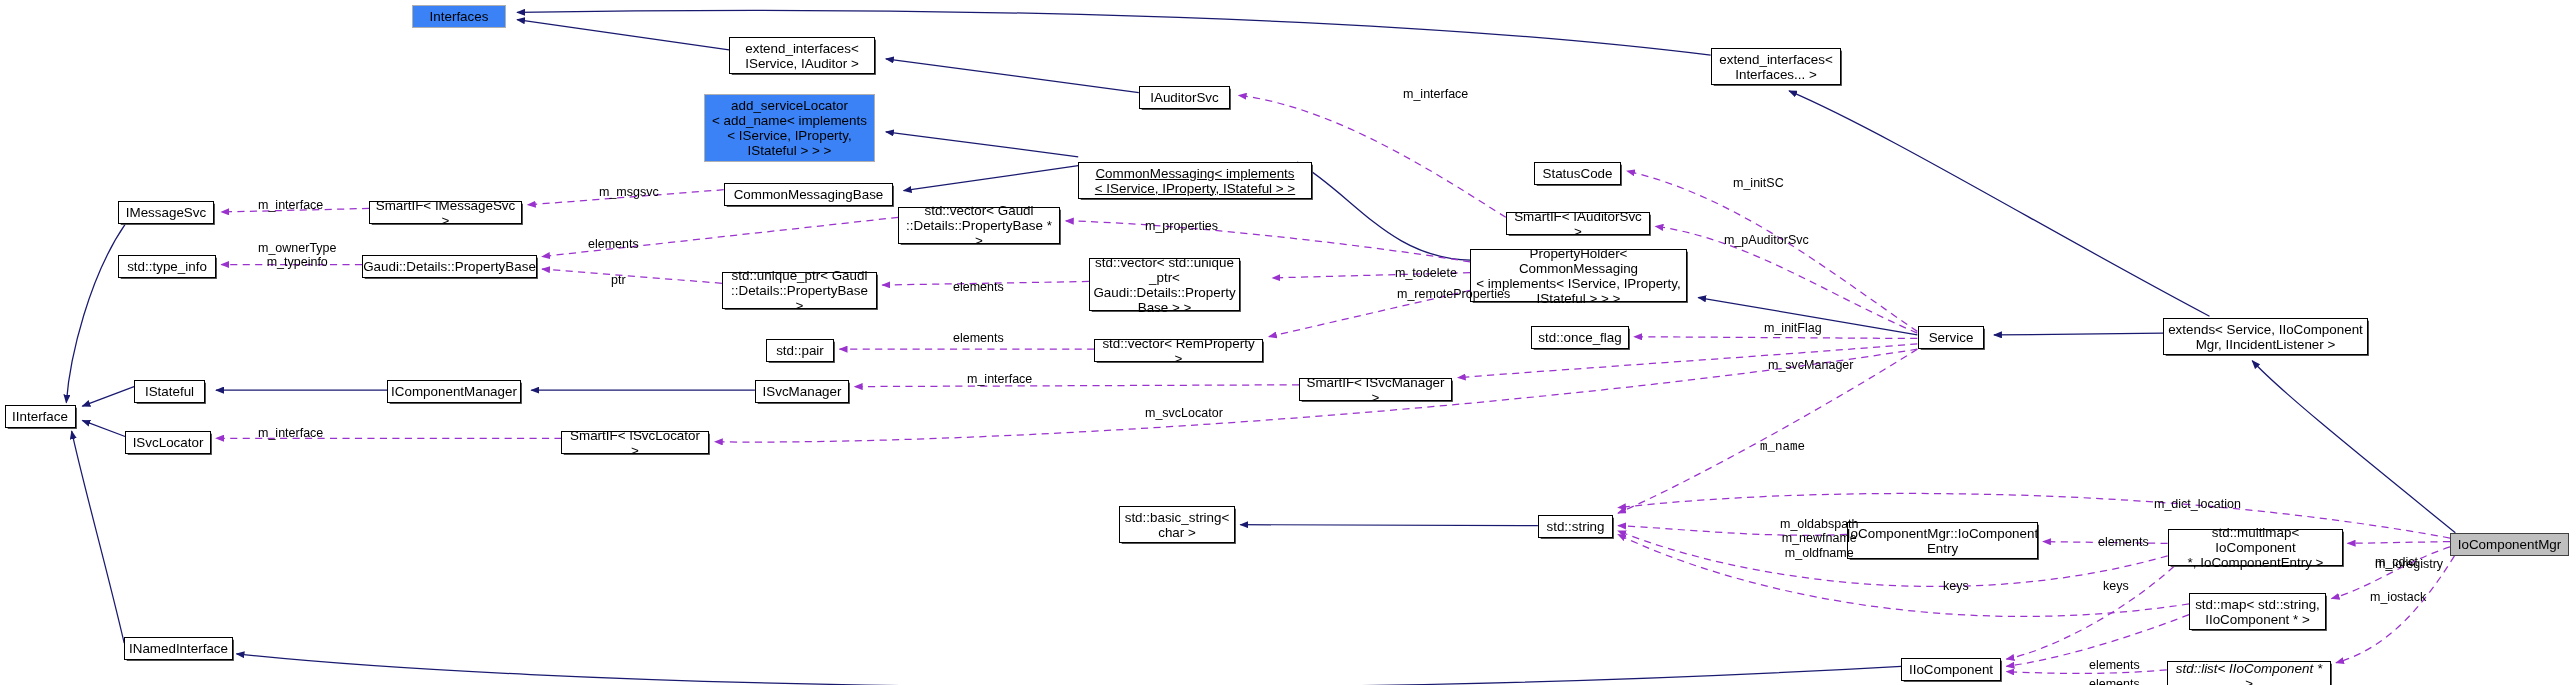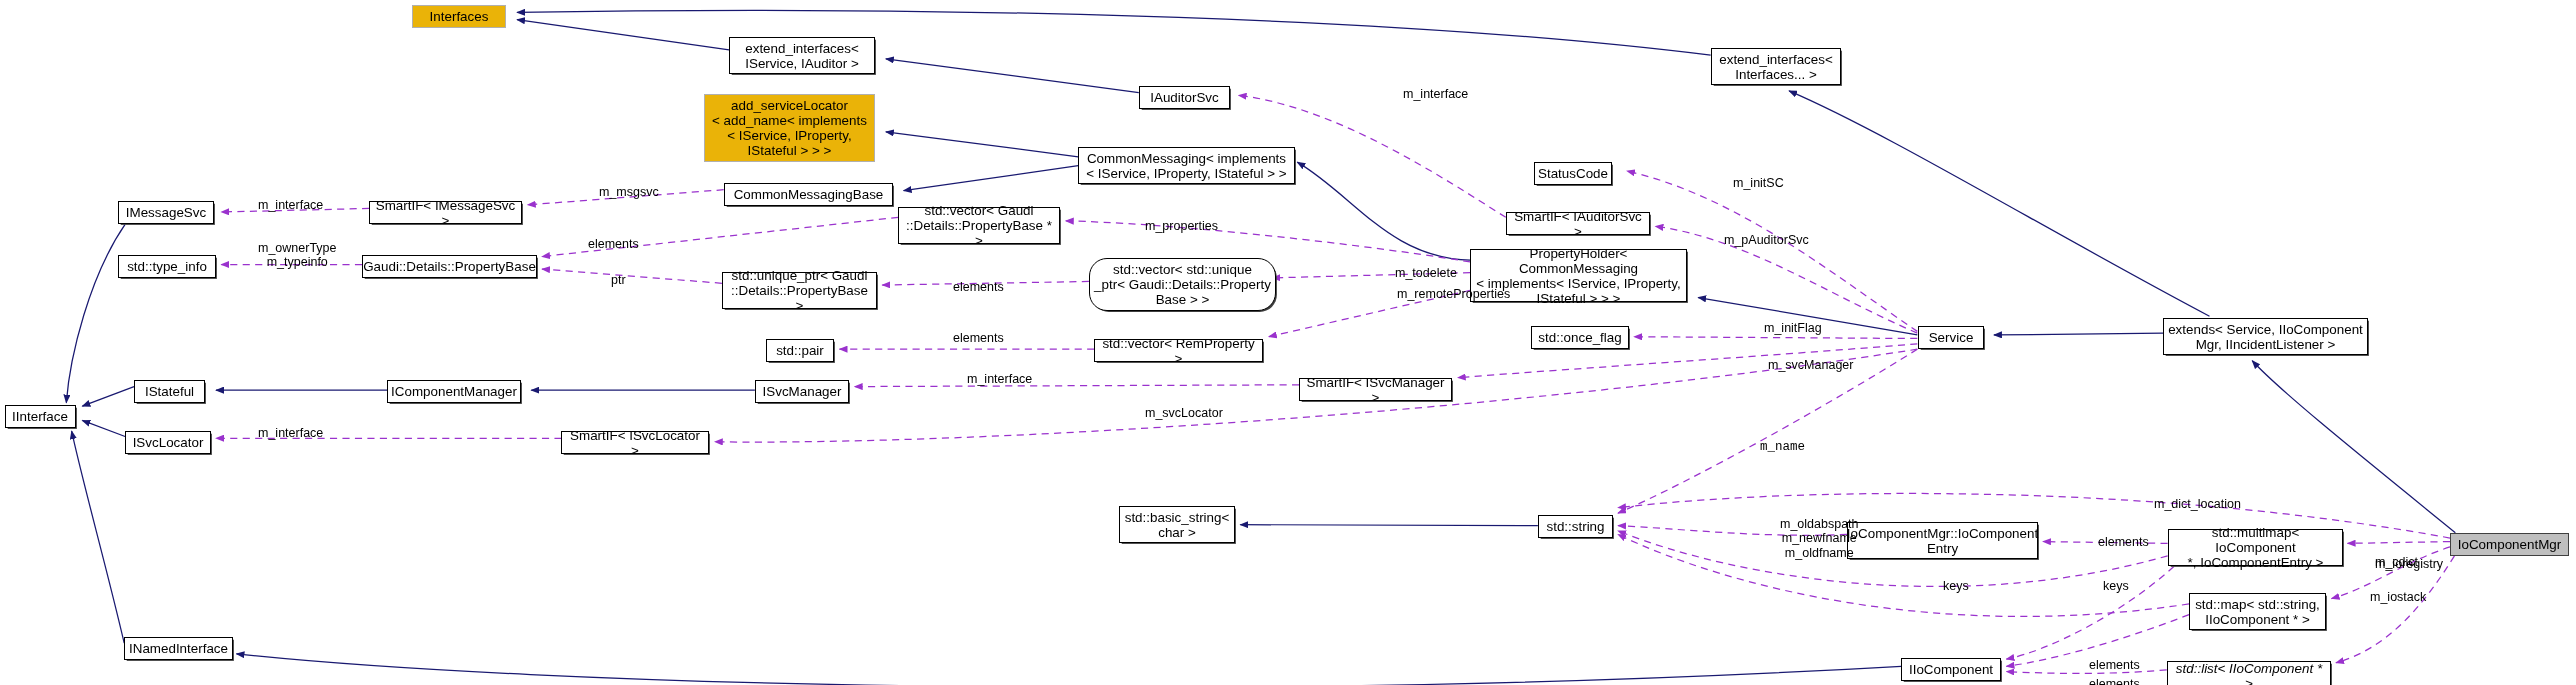--- a/index.html
+++ b/index.html
@@ -24,21 +24,21 @@
     text-align:center;
     font-size:13.4px;
     line-height:15px;
     color:#000000;
     white-space:pre-line;
     padding:0.9px 3.6px;
     z-index:5;
   }
   
   .node.bold{border:0.9px solid #000; box-shadow:1.8px 1.8px 0 -0.9px #404040;}
-  .node.light{border:0.9px solid #b0b0b0; background:#eab308;}
+  .node.light{border:0.9px solid #b0b0b0; background:#3b82f6;}
   .node.current{background:#bfbfbf;border:0.9px solid #404040;}
   .elabel{
     position:absolute;
     font-size:12.5px;
     line-height:14.3px;
     color:#000000;
     white-space:pre-line;
     text-align:center;
     z-index:6;
     font-family:"Liberation Sans","DejaVu Sans",sans-serif;
@@ -166,37 +166,37 @@
       <div class="node light" style="left: 412px; top: 4.5px; width: 94px; height: 23px;">Interfaces</div>
       <div class="node bold" style="left: 729px; top: 37px; width: 146px; height: 37px;">extend_interfaces&lt;
 IService, IAuditor &gt;</div>
       <div class="node bold" style="left: 1711px; top: 48px; width: 130px; height: 37px;">extend_interfaces&lt;
 Interfaces... &gt;</div>
       <div class="node light" style="left: 704px; top: 94px; width: 171px; height: 68px;">add_serviceLocator
 &lt; add_name&lt; implements
 &lt; IService, IProperty,
 IStateful &gt; &gt; &gt;</div>
       <div class="node bold" style="left: 1139px; top: 86px; width: 91px; height: 23px;">IAuditorSvc</div>
-      <div class="node bold" style="left: 1078px; top: 147px; width: 217px; height: 37px;">CommonMessaging&lt; implements
+      <div class="node bold" style="left: 1078px; top: 162px; width: 234px; height: 37px; text-decoration: underline;">CommonMessaging&lt; implements
 &lt; IService, IProperty, IStateful &gt; &gt;</div>
       <div class="node bold" style="left: 724px; top: 183px; width: 169px; height: 23px;">CommonMessagingBase</div>
-      <div class="node bold" style="left: 1534px; top: 162px; width: 78px; height: 23px;">StatusCode</div>
+      <div class="node bold" style="left: 1534px; top: 162px; width: 87px; height: 23px;">StatusCode</div>
       <div class="node bold" style="left: 1506px; top: 212px; width: 144px; height: 23px;">SmartIF&lt; IAuditorSvc &gt;</div>
       <div class="node bold" style="left: 1470px; top: 249px; width: 217px; height: 53px;">PropertyHolder&lt; CommonMessaging
 &lt; implements&lt; IService, IProperty,
 IStateful &gt; &gt; &gt;</div>
       <div class="node bold" style="left: 118px; top: 201px; width: 96px; height: 23px;">IMessageSvc</div>
       <div class="node bold" style="left: 369px; top: 201px; width: 153px; height: 23px;">SmartIF&lt; IMessageSvc &gt;</div>
       <div class="node bold" style="left: 118px; top: 255px; width: 98px; height: 23px;">std::type_info</div>
       <div class="node bold" style="left: 362px; top: 255px; width: 175px; height: 23px;">Gaudi::Details::PropertyBase</div>
       <div class="node bold" style="left: 898px; top: 207px; width: 162px; height: 37px;">std::vector&lt; Gaudi
 ::Details::PropertyBase * &gt;</div>
       <div class="node bold" style="left: 722px; top: 272px; width: 155px; height: 37px;">std::unique_ptr&lt; Gaudi
 ::Details::PropertyBase &gt;</div>
-      <div class="node bold" style="left: 1089px; top: 258px; width: 187px; height: 53px; border-radius: 18px;">std::vector&lt; std::unique
+      <div class="node bold" style="left: 1089px; top: 258px; width: 151px; height: 53px;">std::vector&lt; std::unique
 _ptr&lt; Gaudi::Details::Property
 Base &gt; &gt;</div>
       <div class="node bold" style="left: 766px; top: 339px; width: 68px; height: 23px;">std::pair</div>
       <div class="node bold" style="left: 1094px; top: 339px; width: 169px; height: 23px;">std::vector&lt; RemProperty &gt;</div>
       <div class="node bold" style="left: 1531px; top: 326px; width: 98px; height: 23px;">std::once_flag</div>
       <div class="node bold" style="left: 1918px; top: 326px; width: 66px; height: 23px;">Service</div>
       <div class="node bold" style="left: 2163px; top: 318px; width: 205px; height: 37px;">extends&lt; Service, IIoComponent
 Mgr, IIncidentListener &gt;</div>
       <div class="node bold" style="left: 134px; top: 380px; width: 71px; height: 23px;">IStateful</div>
       <div class="node bold" style="left: 387px; top: 380px; width: 134px; height: 23px;">IComponentManager</div>

